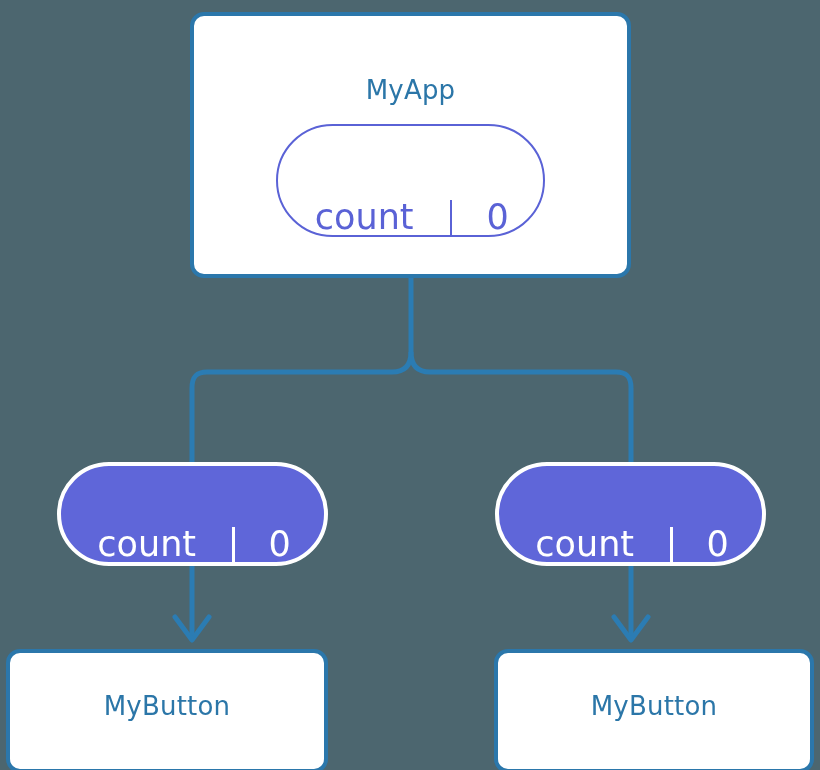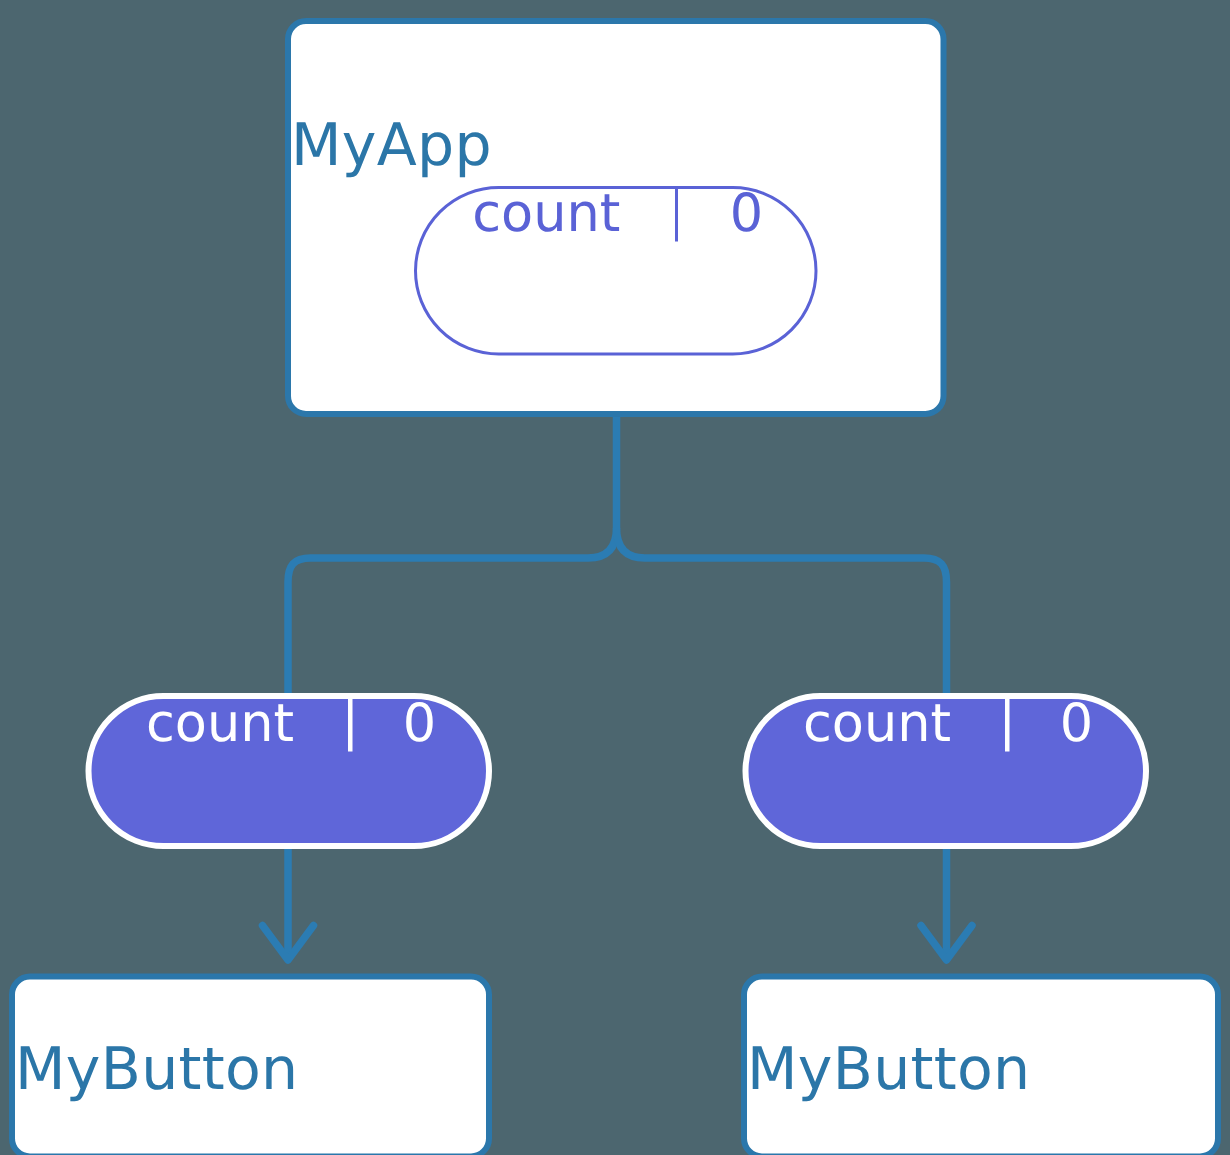--- a/index.html
+++ b/index.html
@@ -52,35 +52,36 @@
     left: 494px;
     top: 649px;
     width: 320px;
     height: 124px;
   }
 
   .comp-title {
     position: absolute;
     left: 0;
     right: 0;
+    text-align: center;
     color: #2b76a8;
-    font-size: 39px;
+    font-size: 26px;
     font-weight: 400;
     letter-spacing: 0.2px;
     white-space: nowrap;
   }
   #box-myapp .comp-title { top: 59px; }
   #box-mybutton-left .comp-title { top: 38px; }
   #box-mybutton-right .comp-title { top: 38px; }
 
   
   .pill {
     position: absolute;
     display: flex;
-    align-items: flex-start;
+    align-items: flex-end;
     box-sizing: border-box;
     border-radius: 999px;
     overflow: hidden;
     z-index: 3;
   }
   .pill .pill-key,
   .pill .pill-val {
     display: flex;
     align-items: center;
     justify-content: center;

